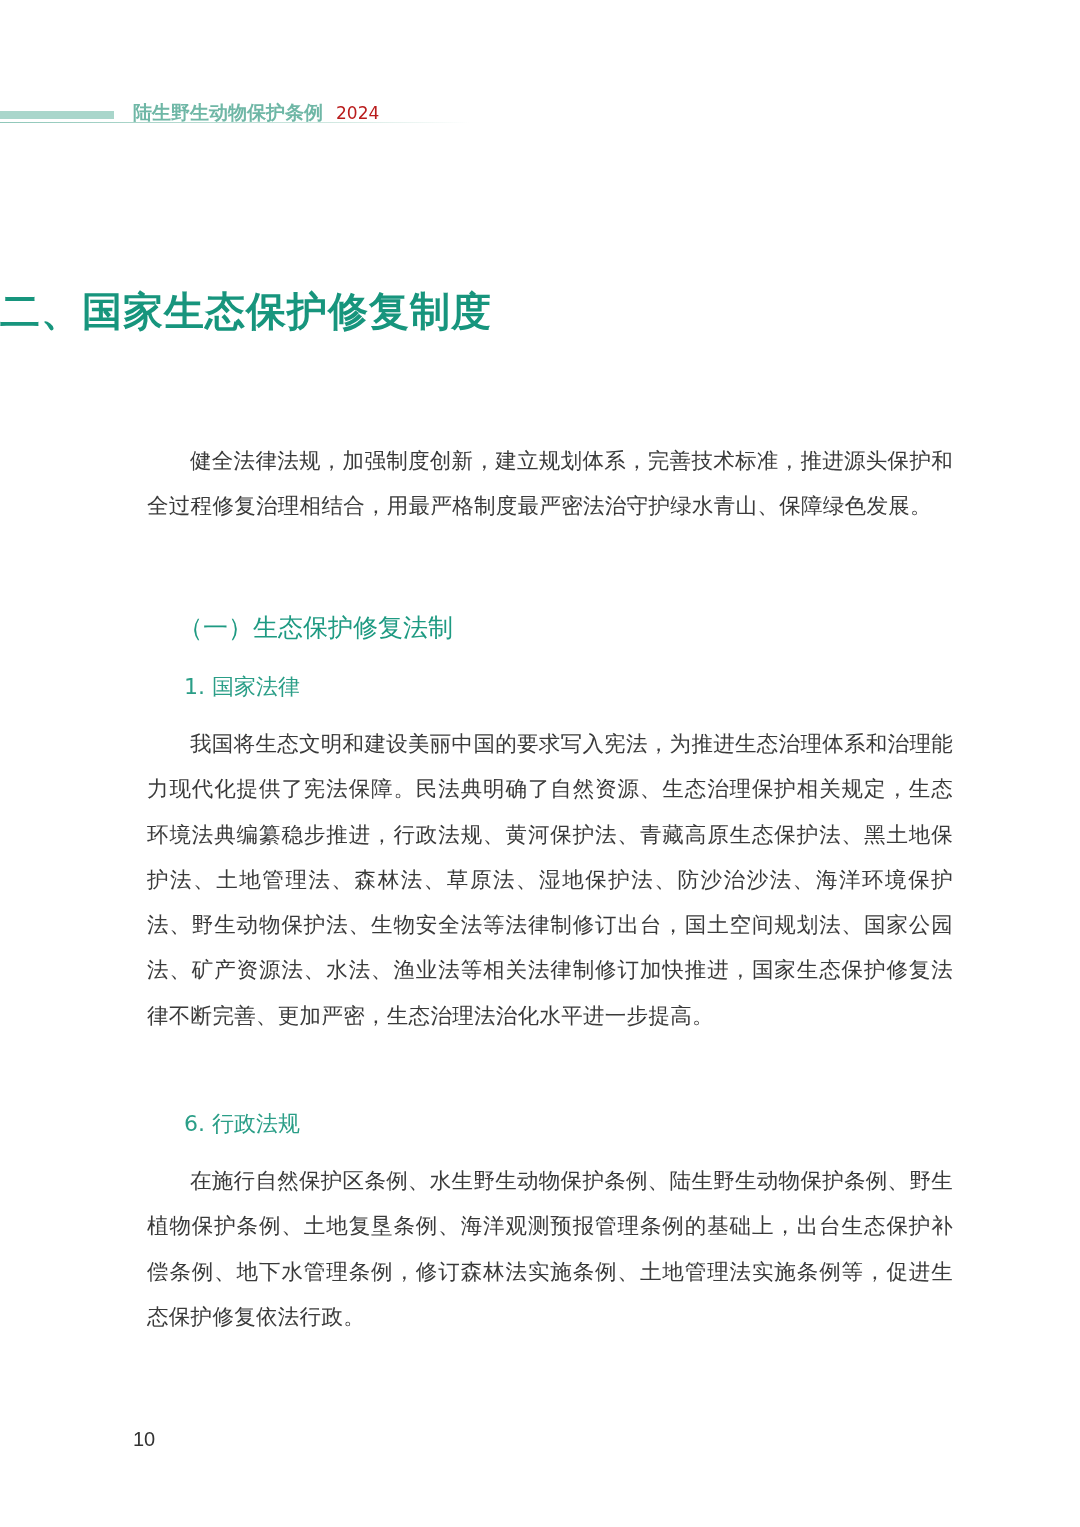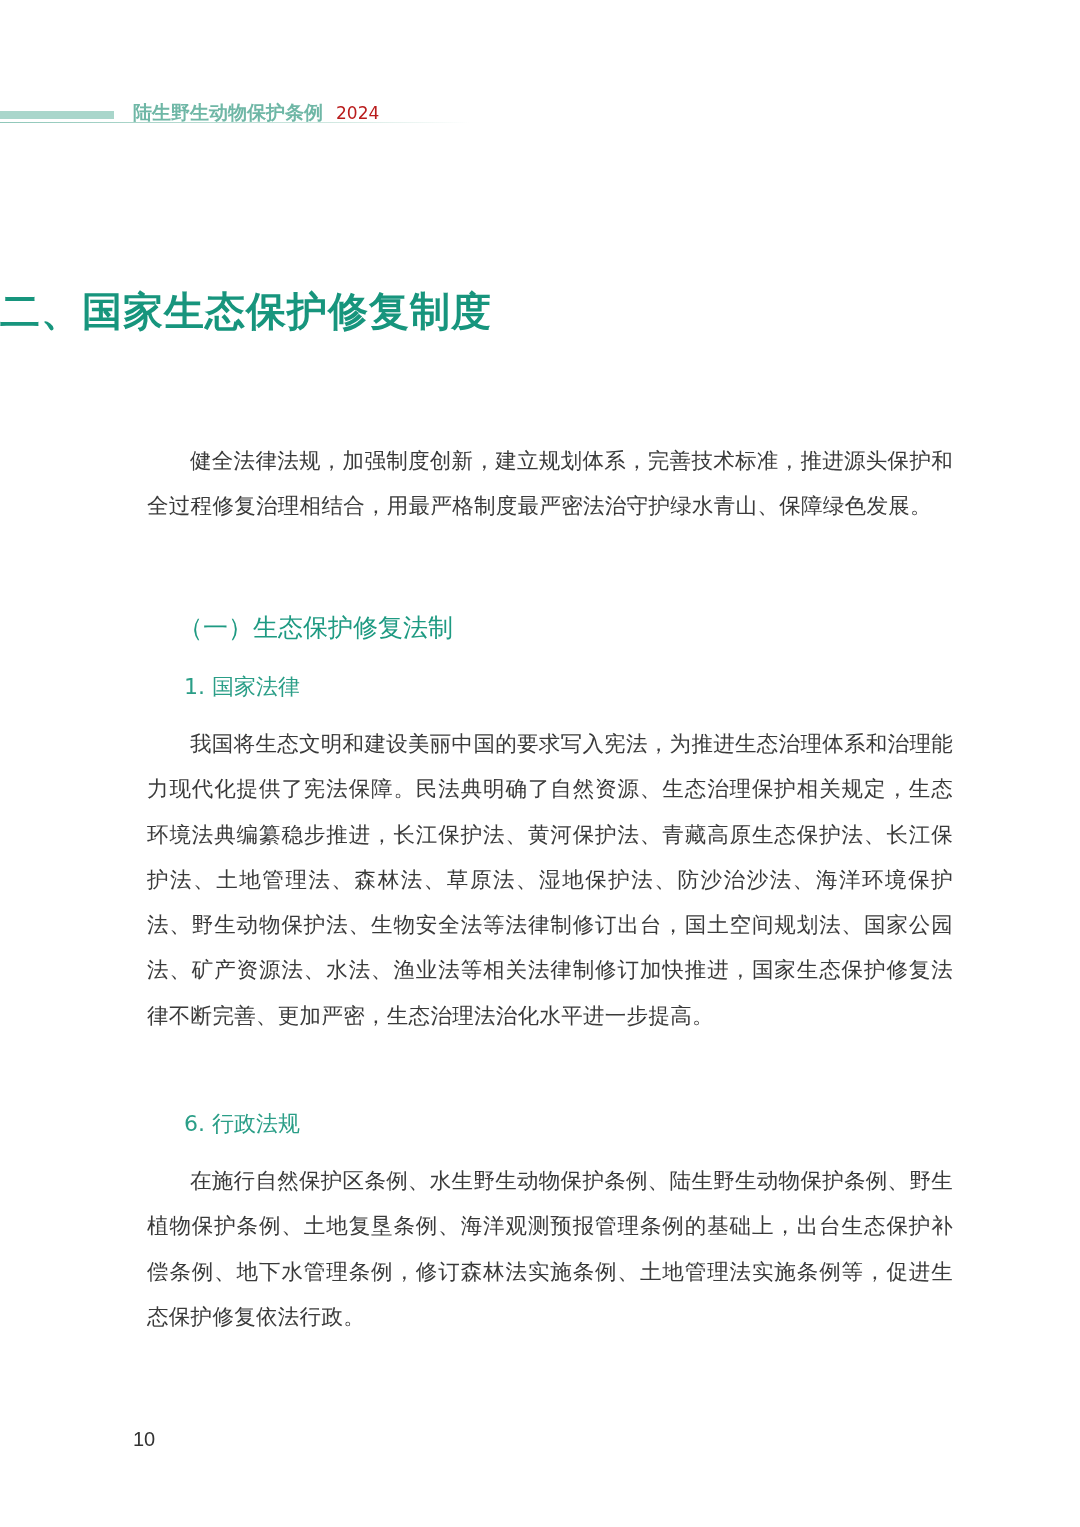--- a/index.html
+++ b/index.html
@@ -29,19 +29,19 @@
 </div>
 
 <h1 class="chapter-title" style="margin:0;">二、国家生态保护修复制度</h1>
 
 <p class="para" style="top: 434px;">健全法律法规，加强制度创新，建立规划体系，完善技术标准，推进源头保护和全过程修复治理相结合，用最严格制度最严密法治守护绿水青山、保障绿色发展。</p>
 
 <h2 class="section-heading" style="top: 610px; margin:0; font-weight:normal;">（一）生态保护修复法制</h2>
 
 <h3 class="sub-heading" style="top: 671px; margin:0; font-weight:normal;">1. 国家法律</h3>
 
-<p class="para" style="top: 717px;">我国将生态文明和建设美丽中国的要求写入宪法，为推进生态治理体系和治理能力现代化提供了宪法保障。民法典明确了自然资源、生态治理保护相关规定，生态环境法典编纂稳步推进，长江保护法、黄河保护法、青藏高原生态保护法、长江保护法、土地管理法、森林法、草原法、湿地保护法、防沙治沙法、海洋环境保护法、野生动物保护法、生物安全法等法律制修订出台，国土空间规划法、国家公园法、矿产资源法、水法、渔业法等相关法律制修订加快推进，国家生态保护修复法律不断完善、更加严密，生态治理法治化水平进一步提高。</p>
+<p class="para" style="top: 717px;">我国将生态文明和建设美丽中国的要求写入宪法，为推进生态治理体系和治理能力现代化提供了宪法保障。民法典明确了自然资源、生态治理保护相关规定，生态环境法典编纂稳步推进，行政法规、黄河保护法、青藏高原生态保护法、黑土地保护法、土地管理法、森林法、草原法、湿地保护法、防沙治沙法、海洋环境保护法、野生动物保护法、生物安全法等法律制修订出台，国土空间规划法、国家公园法、矿产资源法、水法、渔业法等相关法律制修订加快推进，国家生态保护修复法律不断完善、更加严密，生态治理法治化水平进一步提高。</p>
 
 <h3 class="sub-heading" style="top: 1108px; margin:0; font-weight:normal;">6. 行政法规</h3>
 
 <p class="para" style="top: 1154px;">在施行自然保护区条例、水生野生动物保护条例、陆生野生动物保护条例、野生植物保护条例、土地复垦条例、海洋观测预报管理条例的基础上，出台生态保护补偿条例、地下水管理条例，修订森林法实施条例、土地管理法实施条例等，促进生态保护修复依法行政。</p>
 
 <div class="page-number">10</div>
 
 </body></html>

